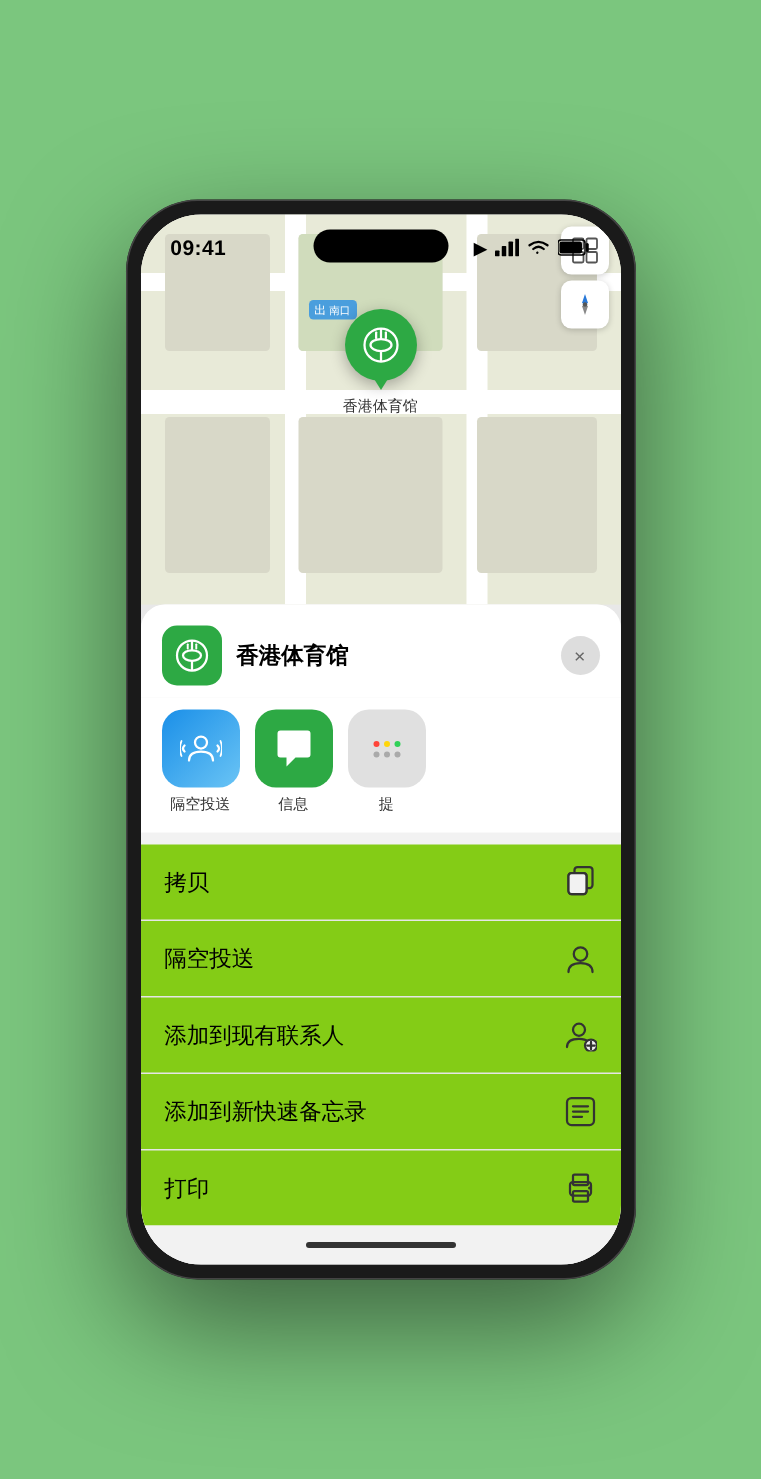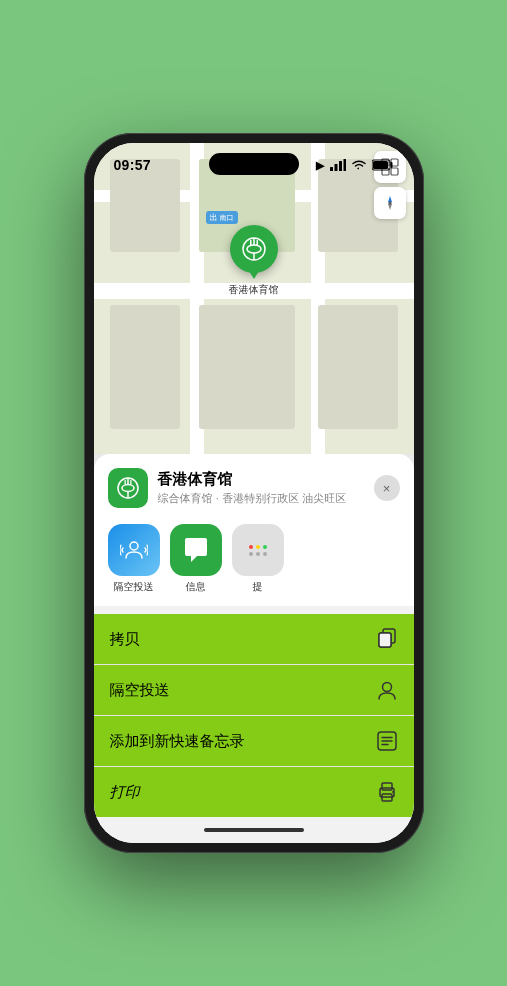--- a/index.html
+++ b/index.html
@@ -271,21 +271,20 @@
     .action-item {
       display: flex;
       align-items: center;
       justify-content: space-between;
       padding: 14px 16px;
       border-bottom: 0.5px solid #e5e5e5;
       cursor: pointer;
     }
     .action-item:last-child {
       border-bottom: none;
-      font-style: italic;
     }
     .action-text {
       font-size: 15px;
       color: #000;
     }
     .dot {
       width: 4px;
       height: 4px;
       border-radius: 50%;
     }
@@ -310,21 +309,21 @@
     svg { display: block; }
   </style>
 </head>
 <body>
 
 <div class="phone-frame">
   <div class="phone-screen">
     <div class="dynamic-island"></div>
 
     <div class="status-bar" style="position:absolute;top:0;left:0;right:0;z-index:50;">
-      <span class="status-time">09:57</span>
+      <span class="status-time">09:41</span>
       <div class="status-icons">
         <span style="font-size:11px;">▶</span>
         <svg width="16" height="12" viewBox="0 0 16 12">
           <rect x="0" y="8" width="3" height="4" rx="0.5" fill="#000"></rect>
           <rect x="4.5" y="5" width="3" height="7" rx="0.5" fill="#000"></rect>
           <rect x="9" y="2" width="3" height="10" rx="0.5" fill="#000"></rect>
           <rect x="13.5" y="0" width="2.5" height="12" rx="0.5" fill="#000"></rect>
         </svg>
         <svg width="16" height="12" viewBox="0 0 16 12">
           <path d="M8 9.5 A0.8 0.8 0 1 1 8 9.4" fill="#000"></path>
@@ -403,21 +402,20 @@
             <circle cx="13" cy="13" r="10" fill="none" stroke="white" stroke-width="1.5"></circle>
             <ellipse cx="13" cy="13" rx="6" ry="3.5" fill="none" stroke="white" stroke-width="1.5"></ellipse>
             <line x1="13" y1="3" x2="13" y2="9.5" stroke="white" stroke-width="1.5"></line>
             <line x1="13" y1="16.5" x2="13" y2="23" stroke="white" stroke-width="1.5"></line>
             <rect x="9.5" y="5" width="1.3" height="4" rx="0.5" fill="white"></rect>
             <rect x="15.2" y="5" width="1.3" height="4" rx="0.5" fill="white"></rect>
           </svg>
         </div>
         <div class="venue-info">
           <div class="venue-name">香港体育馆</div>
-          <div class="venue-desc">综合体育馆 · 香港特别行政区 油尖旺区</div>
         </div>
         <div class="close-btn">
           <span>×</span>
         </div>
       </div>
 
       <div class="apps-row">
 
         <div class="app-item">
           <div class="app-icon airdrop">
@@ -475,20 +473,30 @@
         </div>
 
         <div class="action-item">
           <span class="action-text">隔空投送</span>
           <svg width="22" height="22" viewBox="0 0 22 22">
             <circle cx="11" cy="8" r="4.5" fill="none" stroke="#333" stroke-width="1.5"></circle>
             <path d="M3 20 Q3 14 11 14 Q19 14 19 20" stroke="#333" stroke-width="1.5" fill="none" stroke-linecap="round"></path>
           </svg>
         </div>
 
+        <div class="action-item">
+          <span class="action-text">添加到现有联系人</span>
+          <svg width="22" height="22" viewBox="0 0 22 22">
+            <circle cx="10" cy="7.5" r="4" fill="none" stroke="#333" stroke-width="1.5"></circle>
+            <path d="M2 19 Q2 13.5 10 13.5 Q14 13.5 16.5 15.5" stroke="#333" stroke-width="1.5" fill="none" stroke-linecap="round"></path>
+            <circle cx="18" cy="18" r="4" fill="#f2f2f2" stroke="#333" stroke-width="1.5"></circle>
+            <line x1="18" y1="15.5" x2="18" y2="20.5" stroke="#333" stroke-width="1.5" stroke-linecap="round"></line>
+            <line x1="15.5" y1="18" x2="20.5" y2="18" stroke="#333" stroke-width="1.5" stroke-linecap="round"></line>
+          </svg>
+        </div>
 
         <div class="action-item">
           <span class="action-text">添加到新快速备忘录</span>
           <svg width="22" height="22" viewBox="0 0 22 22">
             <rect x="2" y="2" width="18" height="18" rx="3" fill="none" stroke="#333" stroke-width="1.5"></rect>
             <line x1="6" y1="7.5" x2="16" y2="7.5" stroke="#333" stroke-width="1.5" stroke-linecap="round"></line>
             <line x1="6" y1="11" x2="16" y2="11" stroke="#333" stroke-width="1.5" stroke-linecap="round"></line>
             <line x1="6" y1="14.5" x2="12" y2="14.5" stroke="#333" stroke-width="1.5" stroke-linecap="round"></line>
           </svg>
         </div>

